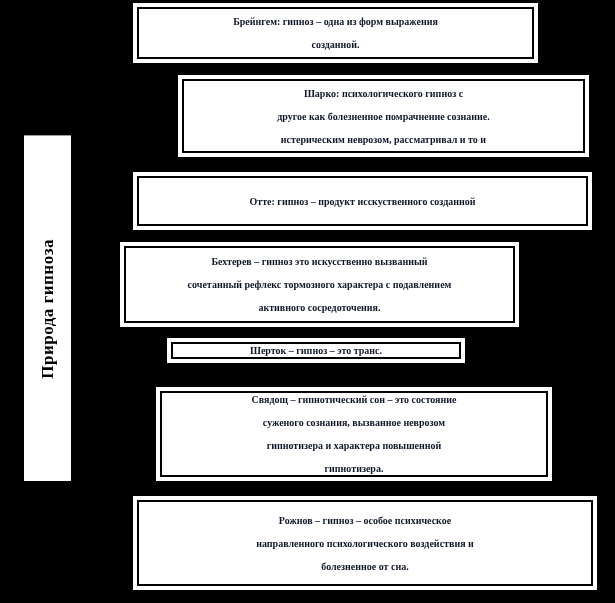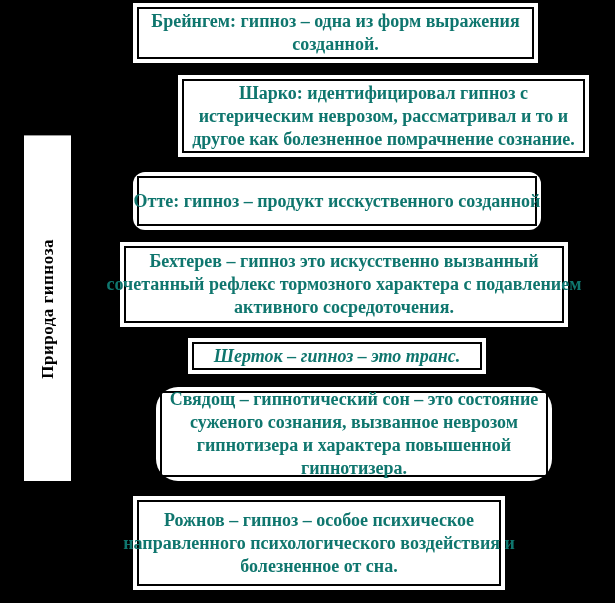--- a/index.html
+++ b/index.html
@@ -28,23 +28,23 @@
     border: 2px solid #000000;
     display: flex;
     flex-direction: column;
     align-items: center;
     justify-content: center;
     text-align: center;
     padding: 1px 4px;
   }
   .line {
     font-weight: 700;
-    font-size: 18px;
+    font-size: 10px;
     line-height: 23px;
-    color: #0f766e;
+    color: #0f172a;
     white-space: nowrap;
   }
   .side-label {
     position: absolute;
     left: 24px;
     top: 135px;
     width: 47px;
     height: 346px;
     background: #ffffff;
     border-top: 1px solid #999;
@@ -58,47 +58,47 @@
     transform: rotate(180deg);
     font-weight: 700;
     font-size: 17px;
     letter-spacing: 0.5px;
     color: #000000;
     white-space: nowrap;
   }
   
   .b1 { left: 133px; top: 3px;   width: 405px; height: 60px; }
   .b2 { left: 178px; top: 75px;  width: 411px; height: 82px; }
-  .b3 { left: 133px; top: 172px; width: 408px; height: 58px; border-radius: 12px; }
-  .b4 { left: 120px; top: 242px; width: 448px; height: 85px; }
-  .b5 { left: 188px; top: 338px; width: 298px; height: 36px; font-style: italic; }
-  .b6 { left: 156px; top: 387px; width: 396px; height: 94px; border-radius: 22px; }
-  .b7 { left: 133px; top: 496px; width: 372px; height: 94px; }
+  .b3 { left: 133px; top: 172px; width: 459px; height: 58px; }
+  .b4 { left: 120px; top: 242px; width: 399px; height: 85px; }
+  .b5 { left: 167px; top: 338px; width: 298px; height: 25px; }
+  .b6 { left: 156px; top: 387px; width: 396px; height: 94px; }
+  .b7 { left: 133px; top: 496px; width: 464px; height: 94px; }
 </style>
 </head>
 <body>
 
 <div class="canvas">
 
   <div class="side-label">
     <span class="side-label-text">Природа гипноза</span>
   </div>
 
   <div class="node b1">
     <div class="node-inner">
       <div class="line">Брейнгем: гипноз – одна из форм выражения</div>
       <div class="line">созданной.</div>
     </div>
   </div>
 
   <div class="node b2">
     <div class="node-inner">
-      <div class="line">Шарко: идентифицировал гипноз с</div>
+      <div class="line">Шарко: психологического гипноз с</div>
+      <div class="line">другое как болезненное  помрачнение сознание.</div>
       <div class="line">истерическим неврозом, рассматривал и то и</div>
-      <div class="line">другое как болезненное  помрачнение сознание.</div>
     </div>
   </div>
 
   <div class="node b3">
     <div class="node-inner">
       <div class="line">Отте: гипноз – продукт исскуственного созданной</div>
     </div>
   </div>
 
   <div class="node b4">

